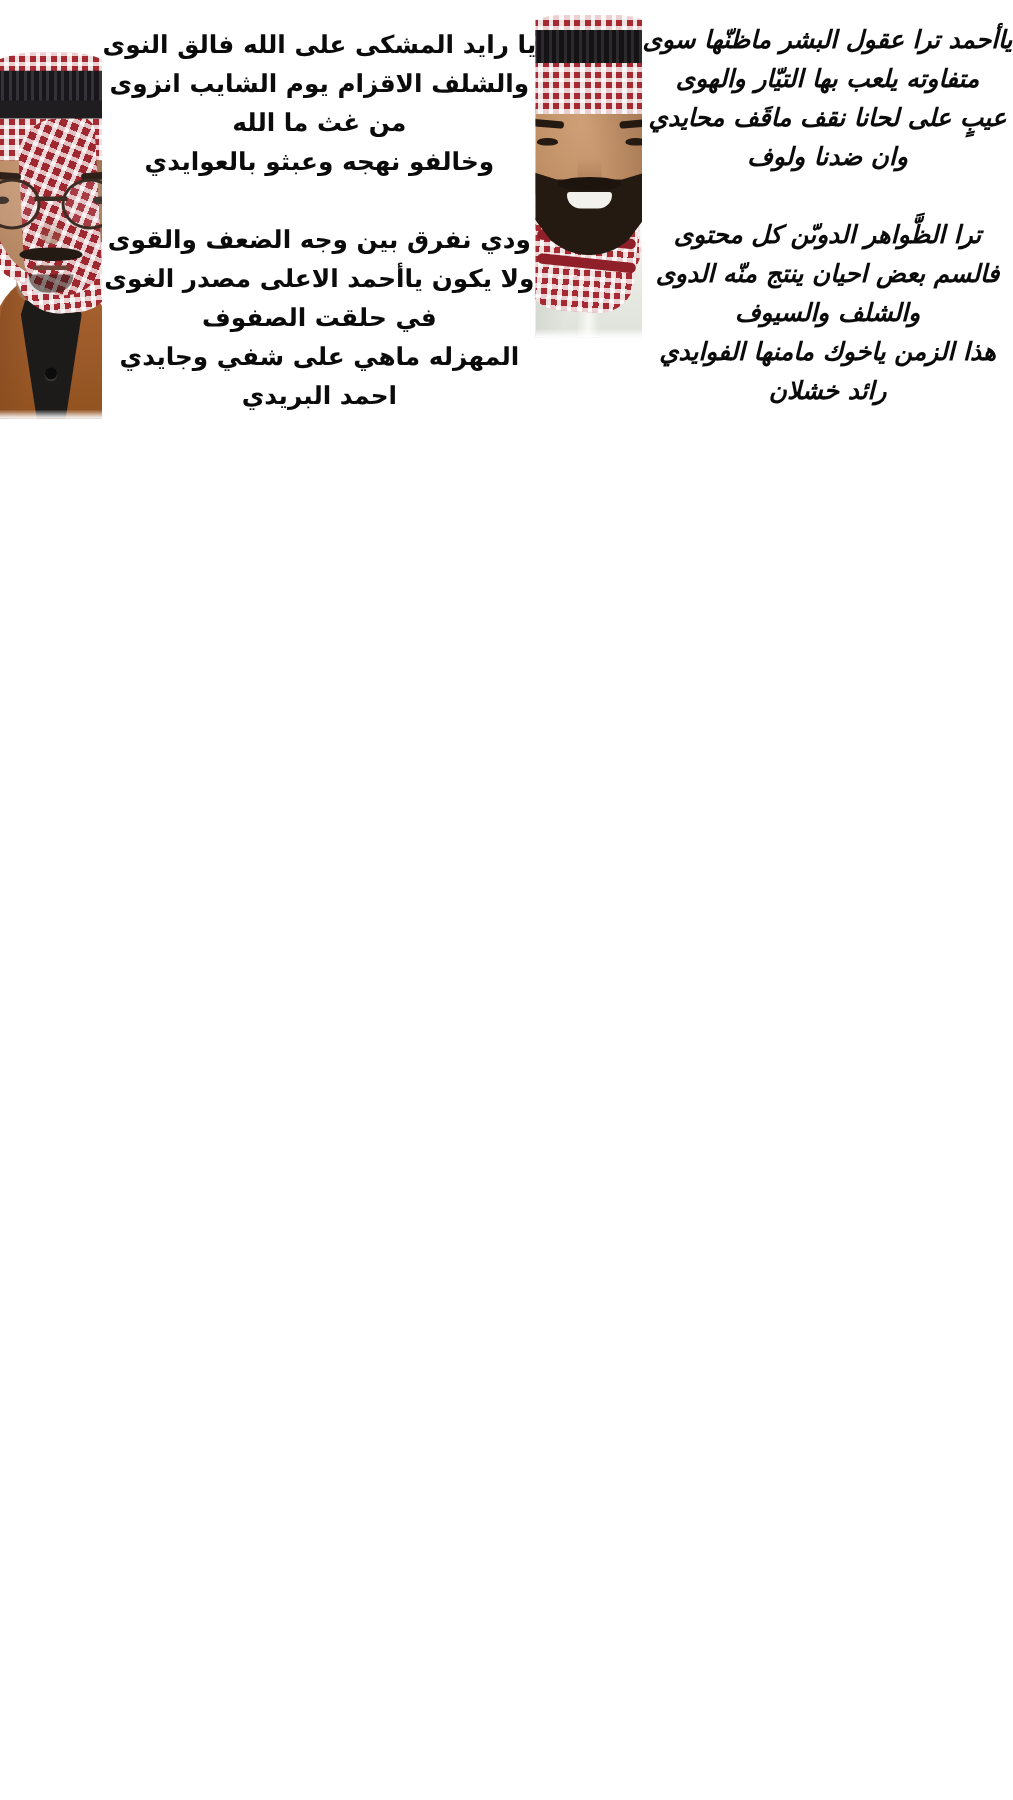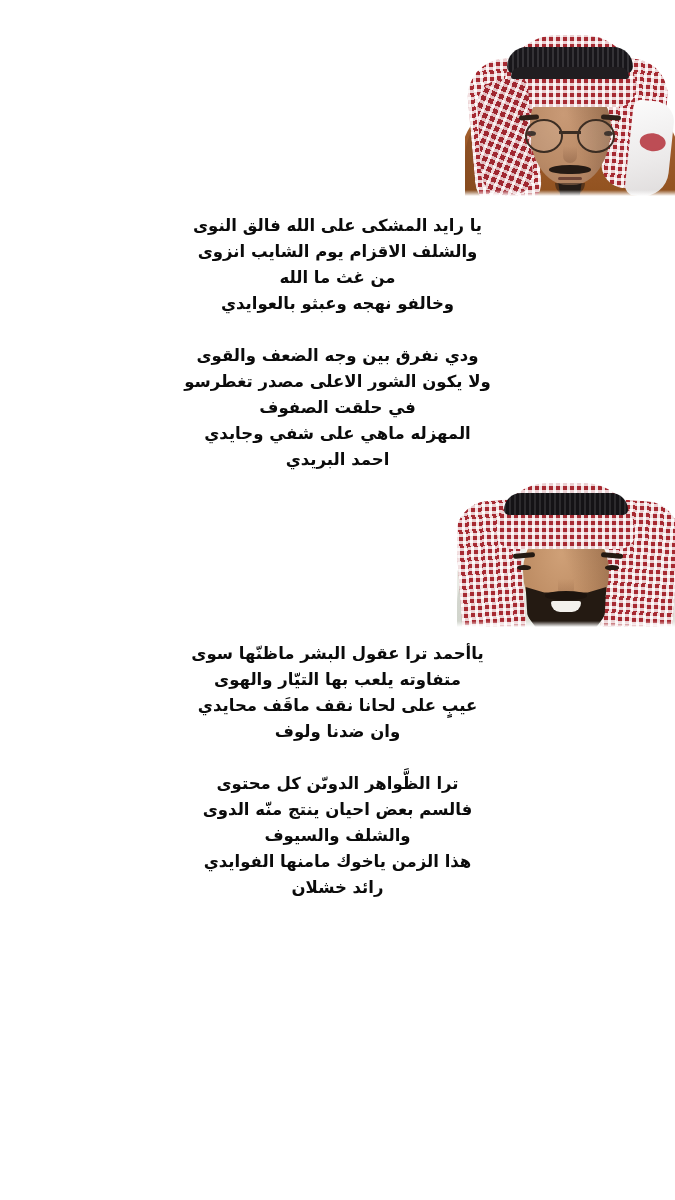--- a/index.html
+++ b/index.html
@@ -14,22 +14,22 @@
     overflow: hidden;
     font-family: "DejaVu Sans", "Liberation Sans", sans-serif;
   }
 
   .page {
     width: 675px;
     height: 901px;
     background: #ffffff;
     position: relative;
     display: flex;
-    flex-direction: column;
-    align-items: flex-end;
+    flex-direction: row;
+    align-items: flex-start;
   }
 
   
   .photo-block {
     position: relative;
     background: #ffffff;
   }
   .photo-1 {
     width: 210px;
     height: 256px;
@@ -448,21 +448,21 @@
     direction: rtl;
     text-align: center;
     width: 100%;
     color: #0b0b0b;
     font-weight: bold;
     font-size: 16.5px;
     line-height: 26px;
     letter-spacing: 0px;
   }
   .poem-1 { margin-top: 17px; }
-  .poem-2 { margin-top: 14px; }
+  .poem-2 { margin-top: 14px; font-style: italic; }
   .stanza { margin: 0; padding: 0; }
   .stanza + .stanza { margin-top: 26px; }
   .line { white-space: nowrap; }
   .signature { white-space: nowrap; }
 </style>
 </head>
 <body>
 
 <div class="page">
 
@@ -501,21 +501,21 @@
 
   <div class="poem poem-1">
     <div class="stanza">
       <div class="line">يا رايد المشكى على الله فالق النوى</div>
       <div class="line">والشلف الاقزام يوم الشايب انزوى</div>
       <div class="line">من غث ما الله</div>
       <div class="line">وخالفو نهجه وعبثو بالعوايدي</div>
     </div>
     <div class="stanza">
       <div class="line">ودي نفرق بين وجه الضعف والقوى</div>
-      <div class="line">ولا يكون الشور الاعلى مصدر تغطرسو</div>
+      <div class="line">ولا يكون ياأحمد الاعلى مصدر الغوى</div>
       <div class="line">في حلقت الصفوف</div>
       <div class="line">المهزله ماهي على شفي وجايدي</div>
       <div class="signature">احمد البريدي</div>
     </div>
   </div>
 
   <div class="photo-block photo-2">
     <div class="portrait">
       <div class="p2-shoulders"></div>
       <div class="p2-shoulder-shade"></div>

